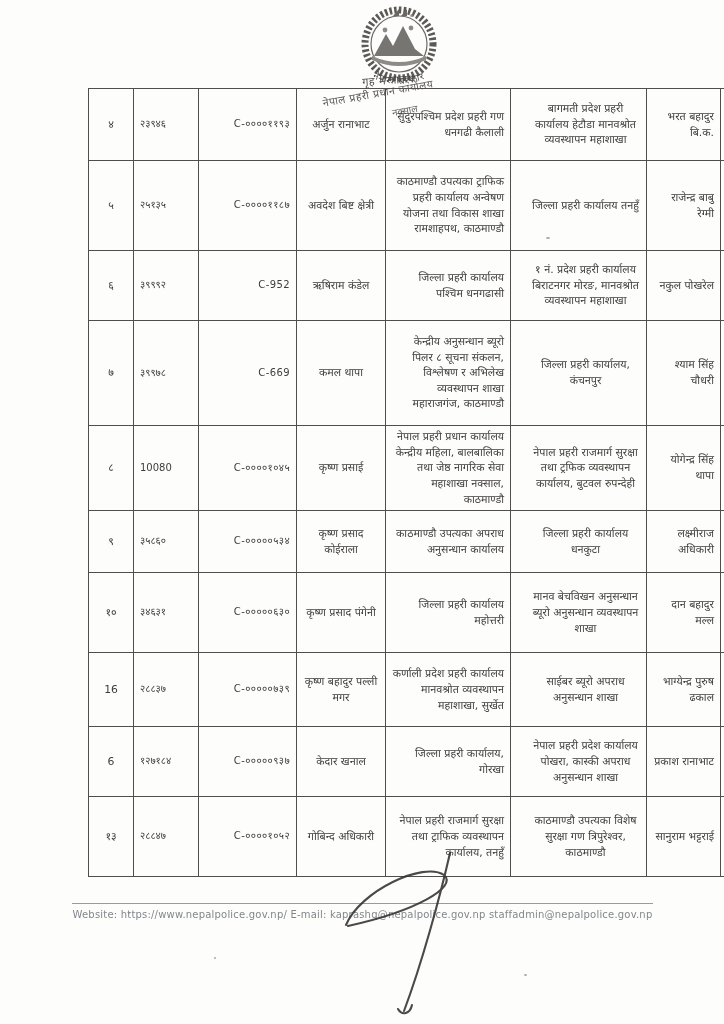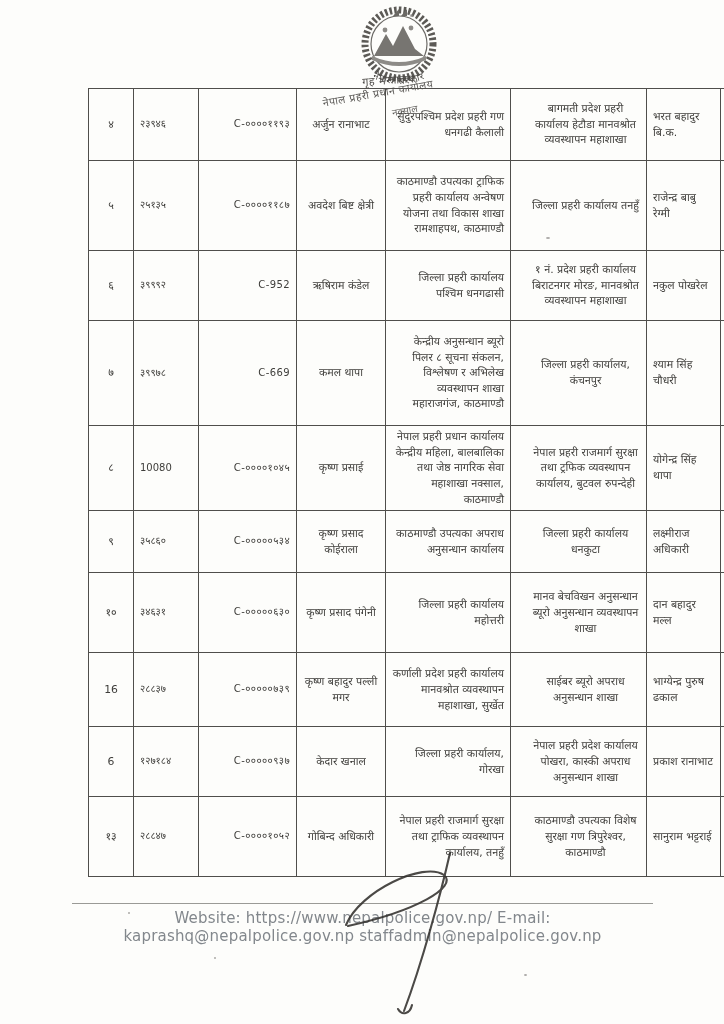--- a/index.html
+++ b/index.html
@@ -23,37 +23,37 @@
     font-size:10.8px;line-height:1.45;
     padding:3px 6px;vertical-align:middle;
     overflow:hidden;
   }
   td:nth-child(1){width:32px;text-align:center;}
   td:nth-child(2){width:52px;text-align:left;font-size:10px;}
   td:nth-child(3){width:85px;text-align:right;font-size:10px;letter-spacing:.4px;}
   td:nth-child(4){width:76px;text-align:center;}
   td:nth-child(5){width:112px;text-align:right;}
   td:nth-child(6){width:109px;text-align:center;padding-left:20px;}
-  td:nth-child(7){width:61px;text-align:left;margin-top:24px;}
+  td:nth-child(7){width:61px;text-align:right;margin-top:24px;}
   td:nth-child(8){width:51px;text-align:left;}
   tbody tr:nth-child(1){height:72px;}
   tbody tr:nth-child(2){height:90px;}
   tbody tr:nth-child(3){height:70px;}
   tbody tr:nth-child(4){height:105px;}
   tbody tr:nth-child(5){height:85px;}
   tbody tr:nth-child(6){height:62px;}
   tbody tr:nth-child(7){height:80px;}
   tbody tr:nth-child(8){height:74px;}
   tbody tr:nth-child(9){height:70px;}
   tbody tr:nth-child(10){height:80px;}
   
   .footer-rule{position:absolute;left:72px;top:903px;width:581px;height:1px;background:#9a9a96;}
   .footer-text{
     position:absolute;left:72px;top:909px;width:581px;text-align:center;
-    font-size:15px;color:#82878c;letter-spacing:.2px;
+    font-size:10px;color:#82878c;letter-spacing:.2px;
   }
   .signature{position:absolute;left:330px;top:845px;z-index:6;}
   .speck{position:absolute;background:#8a8885;border-radius:50%;opacity:.7;}
   .hdr-layer{z-index:5;}
 </style>
 </head>
 <body>
 
 <div class="hdr-layer">
   <svg class="emblem" viewBox="0 0 94 94">

